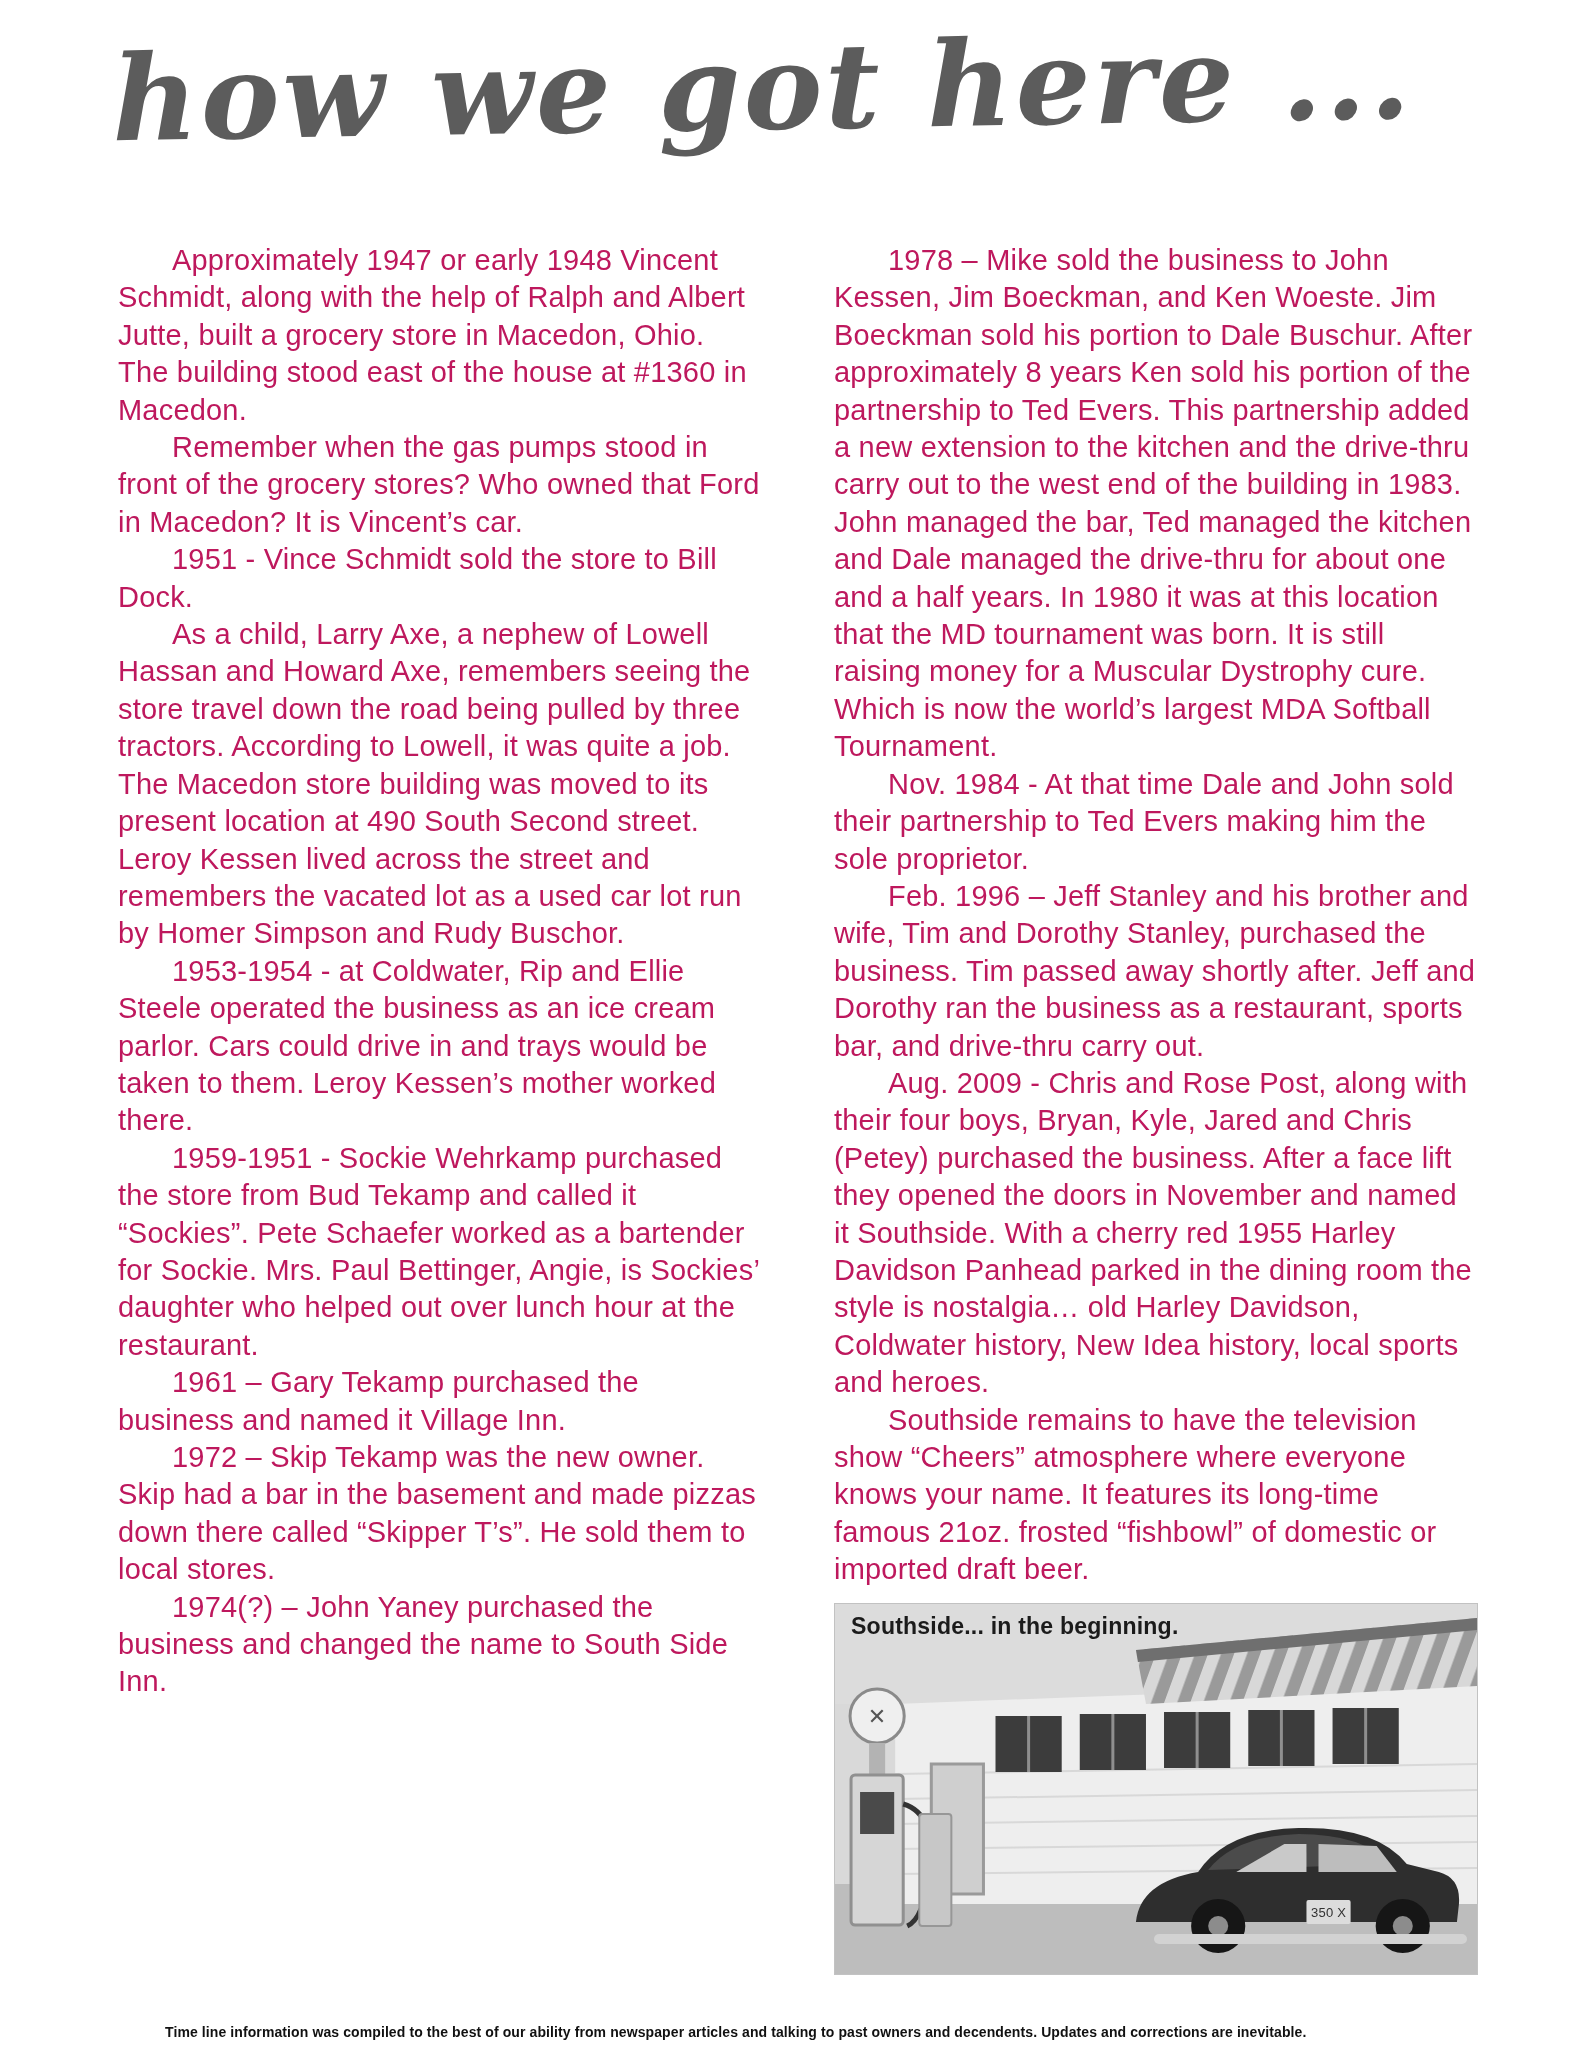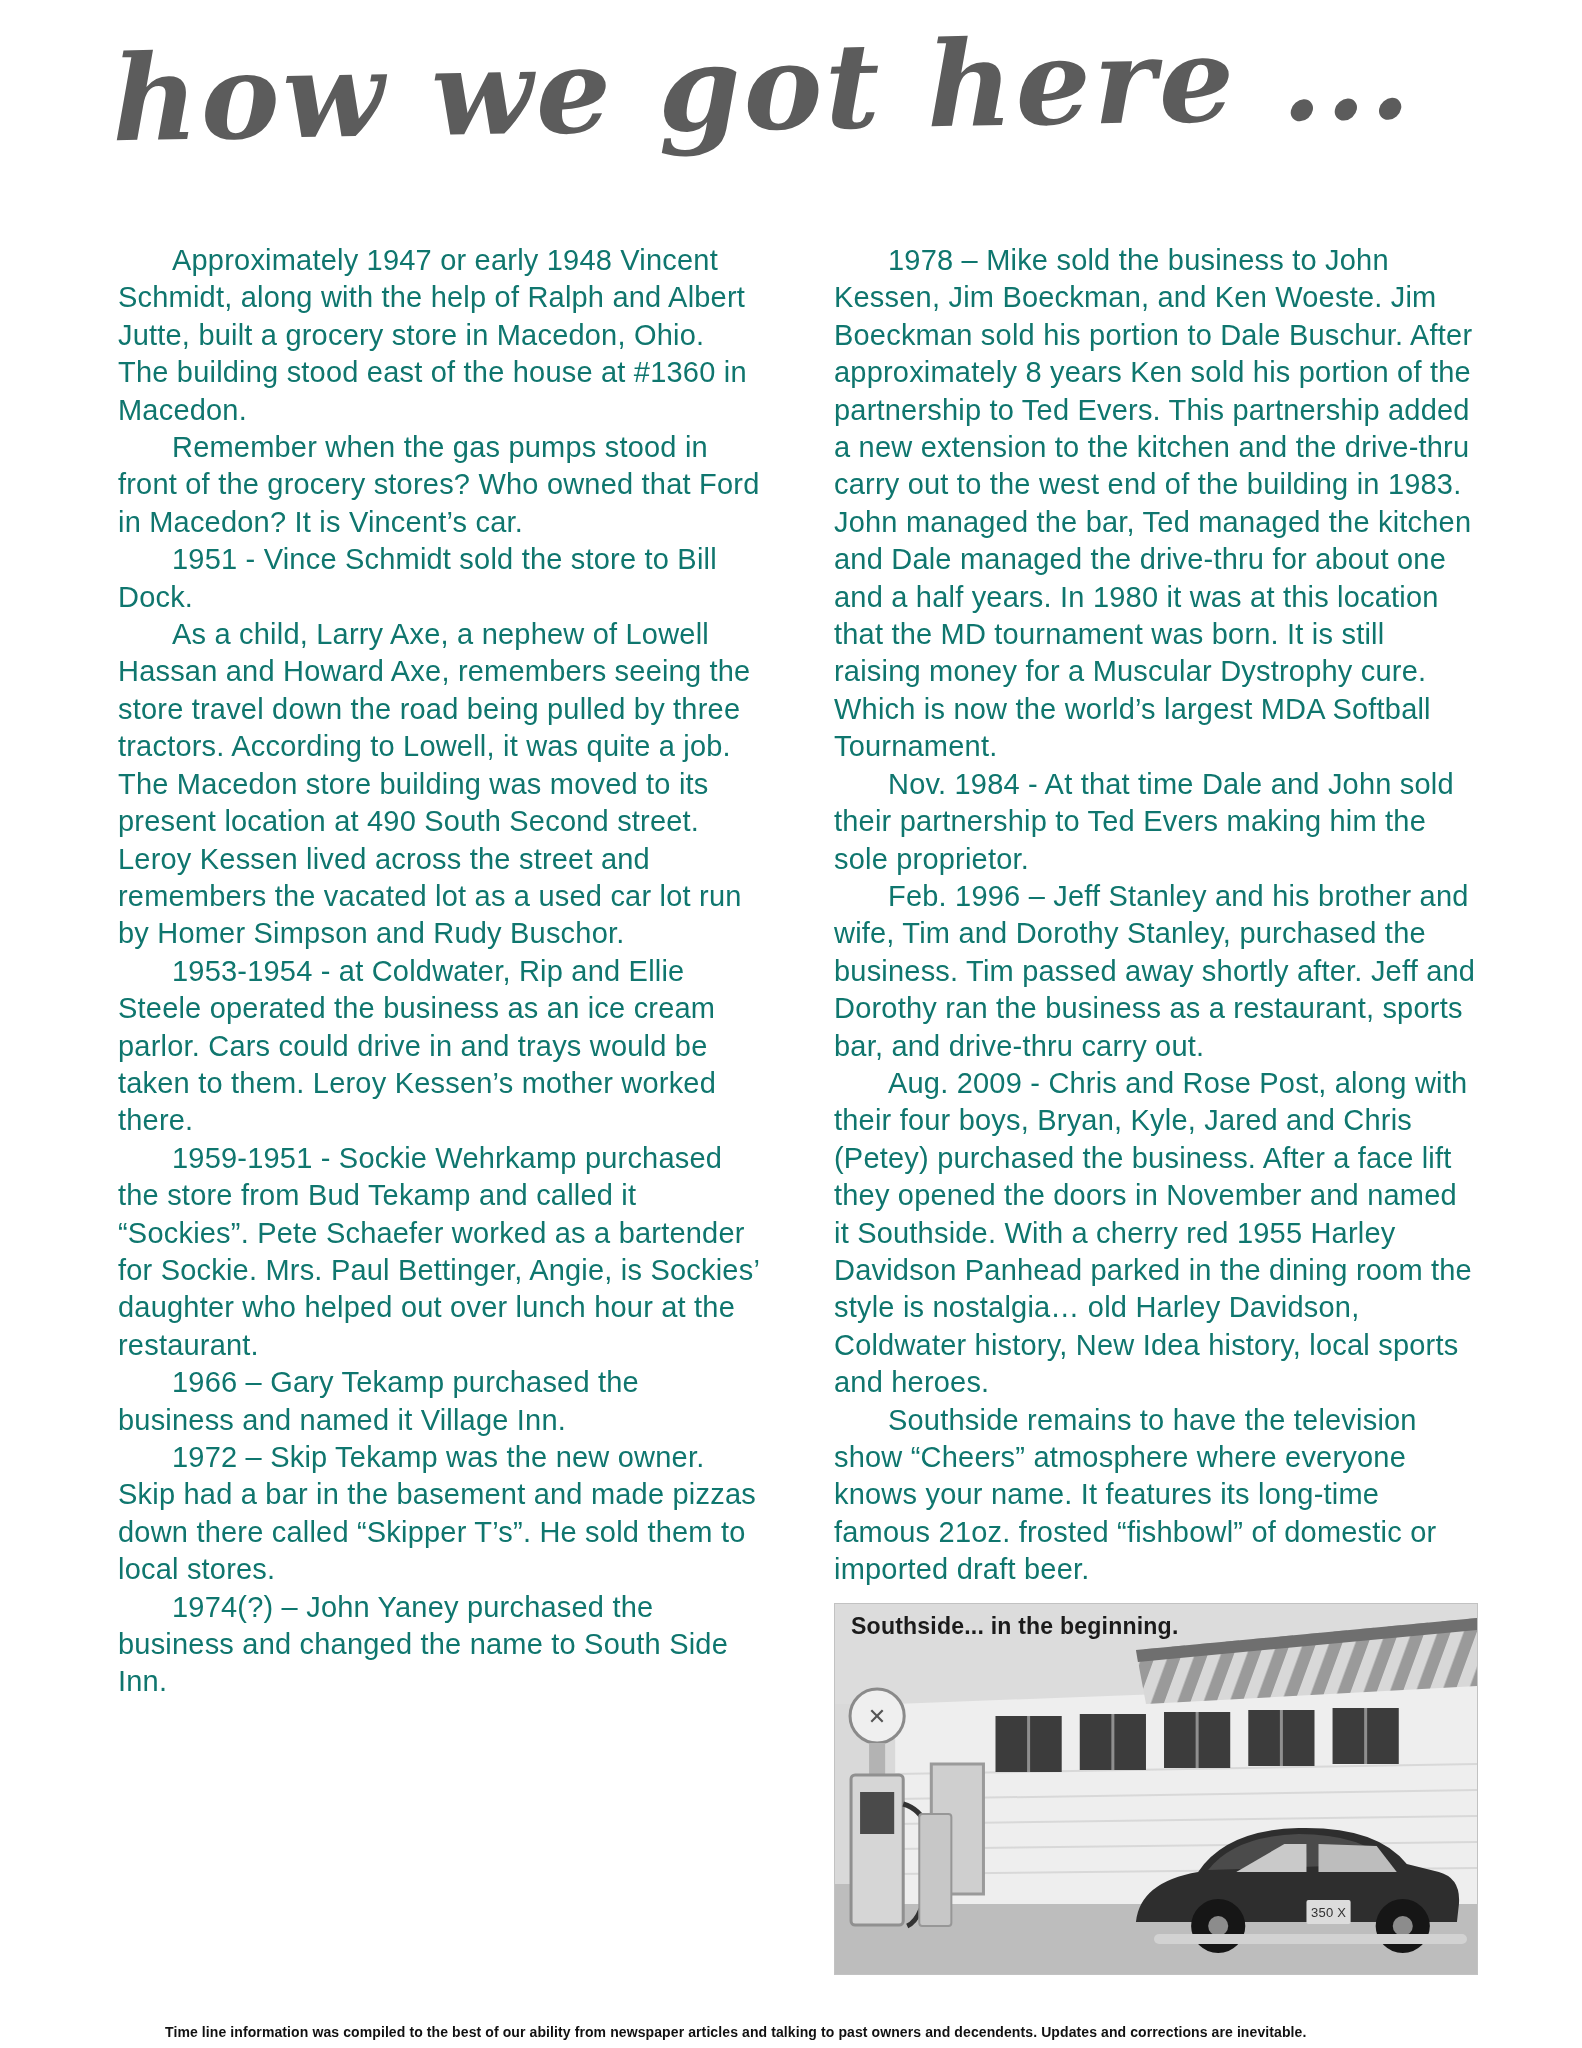--- a/index.html
+++ b/index.html
@@ -32,21 +32,21 @@
     top: 242px;
     left: 118px;
     width: 1360px;
     display: flex;
     gap: 72px;
   }
   .col {
     width: 644px;
     font-size: 29px;
     line-height: 1.29;
-    color: #0f766e;
+    color: #be185d;
     letter-spacing: 0.2px;
   }
   p.para { margin: 0; text-indent: 54px; }
   figure.photo {
     margin: 14px 0 0 0;
     position: relative;
     width: 644px;
     height: 372px;
     background: #d9d9d9;
     border: 1px solid #c2c2c2;
@@ -72,21 +72,21 @@
   <h1 class="title">how we got here ...</h1>
 
   <div class="content">
     <div class="col">
         <p class="para">Approximately 1947 or early 1948 Vincent Schmidt, along with the help of Ralph and Albert Jutte, built a grocery store in Macedon, Ohio. The building stood east of the house at #1360 in Macedon.</p>
         <p class="para">Remember when the gas pumps stood in front of the grocery stores? Who owned that Ford in Macedon? It is Vincent’s car.</p>
         <p class="para">1951 - Vince Schmidt sold the store to Bill Dock.</p>
         <p class="para">As a child, Larry Axe, a nephew of Lowell Hassan and Howard Axe, remembers seeing the store travel down the road being pulled by three tractors. According to Lowell, it was quite a job. The Macedon store building was moved to its present location at 490 South Second street. Leroy Kessen lived across the street and remembers the vacated lot as a used car lot run by Homer Simpson and Rudy Buschor.</p>
         <p class="para">1953-1954 - at Coldwater, Rip and Ellie Steele operated the business as an ice cream parlor. Cars could drive in and trays would be taken to them. Leroy Kessen’s mother worked there.</p>
         <p class="para">1959-1951 - Sockie Wehrkamp purchased the store from Bud Tekamp and called it “Sockies”.  Pete Schaefer worked as a bartender for Sockie. Mrs. Paul Bettinger, Angie, is Sockies’ daughter who helped out over lunch hour at the restaurant.</p>
-        <p class="para">1966 – Gary Tekamp purchased the business and named it Village Inn.</p>
+        <p class="para">1961 – Gary Tekamp purchased the business and named it Village Inn.</p>
         <p class="para">1972 – Skip Tekamp was the new owner. Skip had a bar in the basement and made pizzas down there called “Skipper T’s”. He sold them to local stores.</p>
         <p class="para">1974(?) – John Yaney purchased the business and changed the name to South Side Inn.</p>
       </div>
 
     <div class="col">
       <div>
           <p class="para">1978 – Mike sold the business to John Kessen, Jim Boeckman, and Ken Woeste. Jim Boeckman sold his portion to Dale Buschur. After approximately 8 years Ken sold his portion of the partnership to Ted Evers. This partnership added a new extension to the kitchen and the drive-thru carry out to the west end of the building in 1983. John managed the bar, Ted managed the kitchen and Dale managed the drive-thru for about one and a half years. In 1980 it was at this location that the MD tournament was born. It is still raising money for a Muscular Dystrophy cure. Which is now the world’s largest MDA Softball Tournament.</p>
           <p class="para">Nov. 1984 - At that time Dale and John sold their partnership to Ted Evers making him the sole proprietor.</p>
           <p class="para">Feb. 1996 – Jeff Stanley and his brother and wife, Tim and Dorothy Stanley, purchased the business. Tim passed away shortly after. Jeff and Dorothy ran the business as a restaurant, sports bar, and drive-thru carry out.</p>
           <p class="para">Aug. 2009 - Chris and Rose Post, along with their four boys, Bryan, Kyle, Jared and Chris (Petey) purchased the business. After a face lift they opened the doors in November and named it Southside. With a cherry red 1955 Harley Davidson Panhead parked in the dining room the style is nostalgia… old Harley Davidson, Coldwater history, New Idea history, local sports and heroes.</p>

